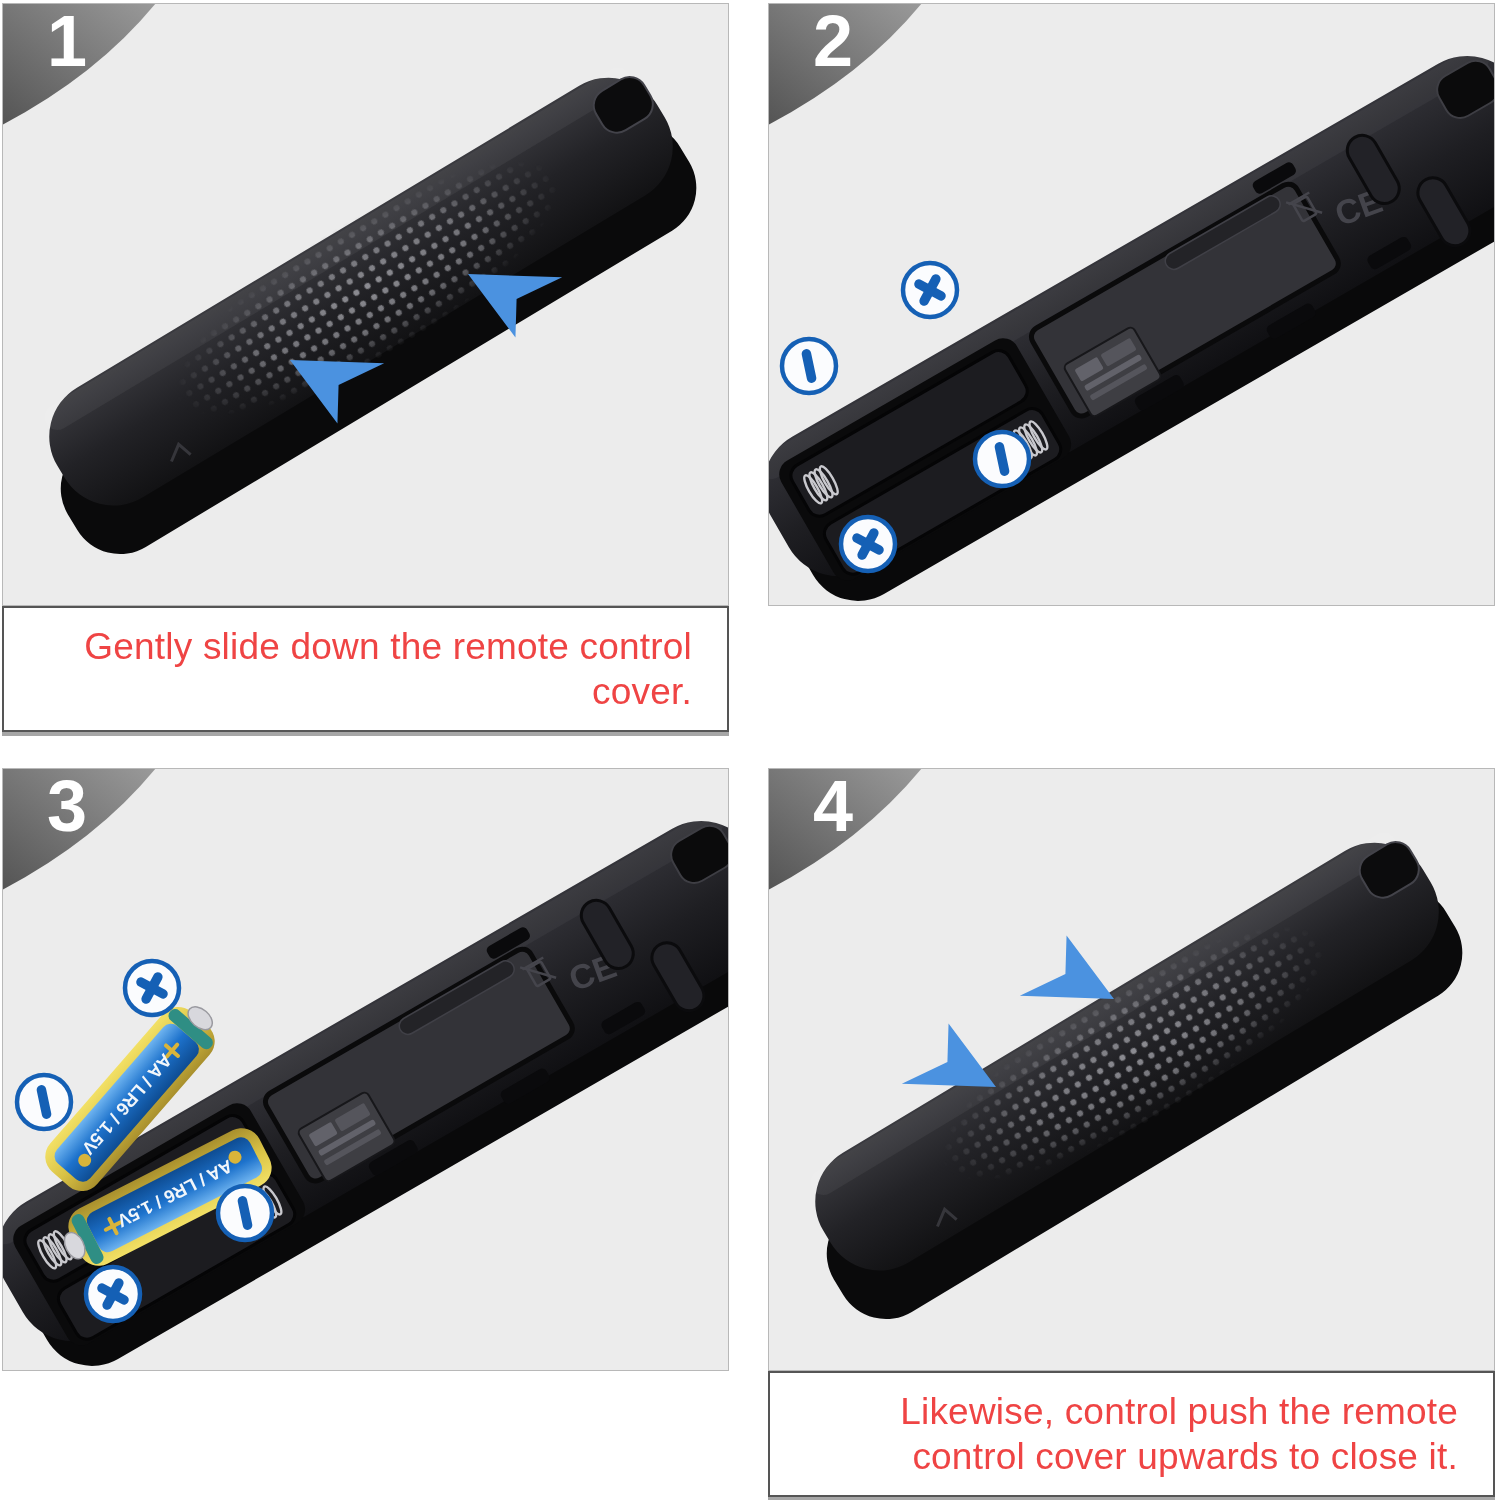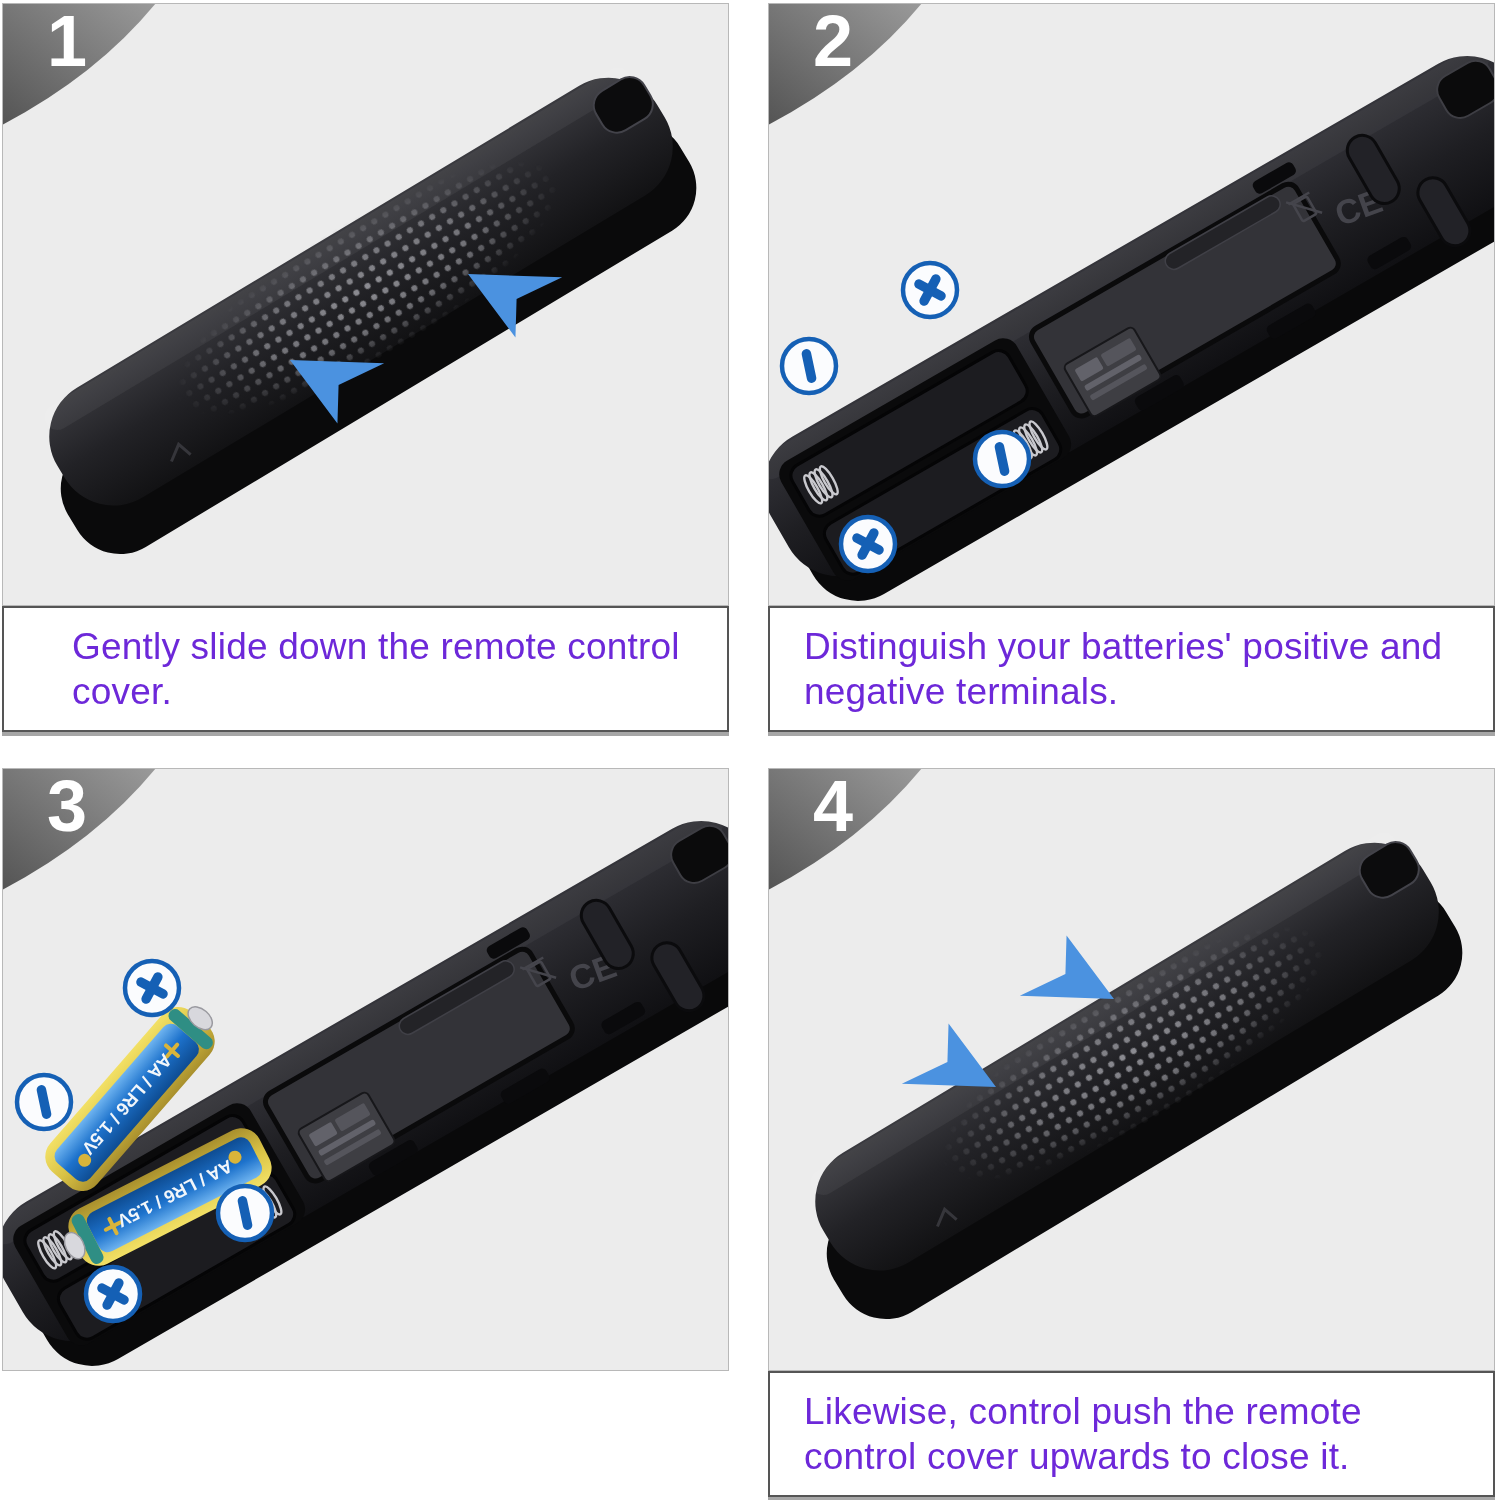--- a/index.html
+++ b/index.html
@@ -18,22 +18,23 @@
   .illustration > svg.scene{display:block;width:100%;height:100%;}
   .caption-box{
     width:727px;height:126px;box-sizing:border-box;margin-top:0;
     background:#ffffff;border:2px solid #555555;
     box-shadow:0 4px 0 #a6a6a6;
     display:flex;align-items:center;
     padding:0 26px 0 34px;
   }
   .caption-box.pad-lg{padding-left:68px;}
   .caption-box p{
-    margin:0;font-size:37px;line-height:1.22;color:#6d28d9;
+    margin:9px;font-size:37px;line-height:1.22;color:#ef4444;
     letter-spacing:0.2px;
+    text-align:right;
   }
   .badge{position:absolute;top:-1px;left:-1px;width:158px;height:128px;pointer-events:none;}
   .badge svg{display:block;}
   .badge-num{
     position:absolute;top:2px;left:30px;width:70px;text-align:center;
     font-size:72px;font-weight:bold;color:#ffffff;line-height:1.0;
   }
   .defs-holder{position:absolute;width:0;height:0;overflow:hidden;}
 </style>
 </head>
@@ -187,23 +188,20 @@
           </g>
         </g>
       </svg>
       <div class="badge">
         <svg viewBox="0 0 158 128" width="158" height="128">
           <path d="M0,0 H154 Q95,72 0,122 Z" fill="url(#badgeGrad)"></path>
         </svg>
         <span class="badge-num">2</span>
       </div>
     </div>
-    <div class="caption-box">
-      <p>Distinguish your batteries' positive and negative terminals.</p>
-    </div>
   </section>
 
   <section class="panel">
     <div class="illustration">
       <svg class="scene" viewBox="0 0 727 601" preserveAspectRatio="xMidYMid slice">
         <g transform="translate(392,322) rotate(-30)">
           <rect x="-425" y="-30" width="856" height="124" rx="52" fill="#09090a"></rect>
           <rect x="-432" y="-88" width="862" height="152" rx="58" fill="url(#bodyGrad2)"></rect>
           <rect x="-420" y="-86" width="840" height="26" rx="13" fill="#ffffff" opacity="0.04"></rect>
           <g>

